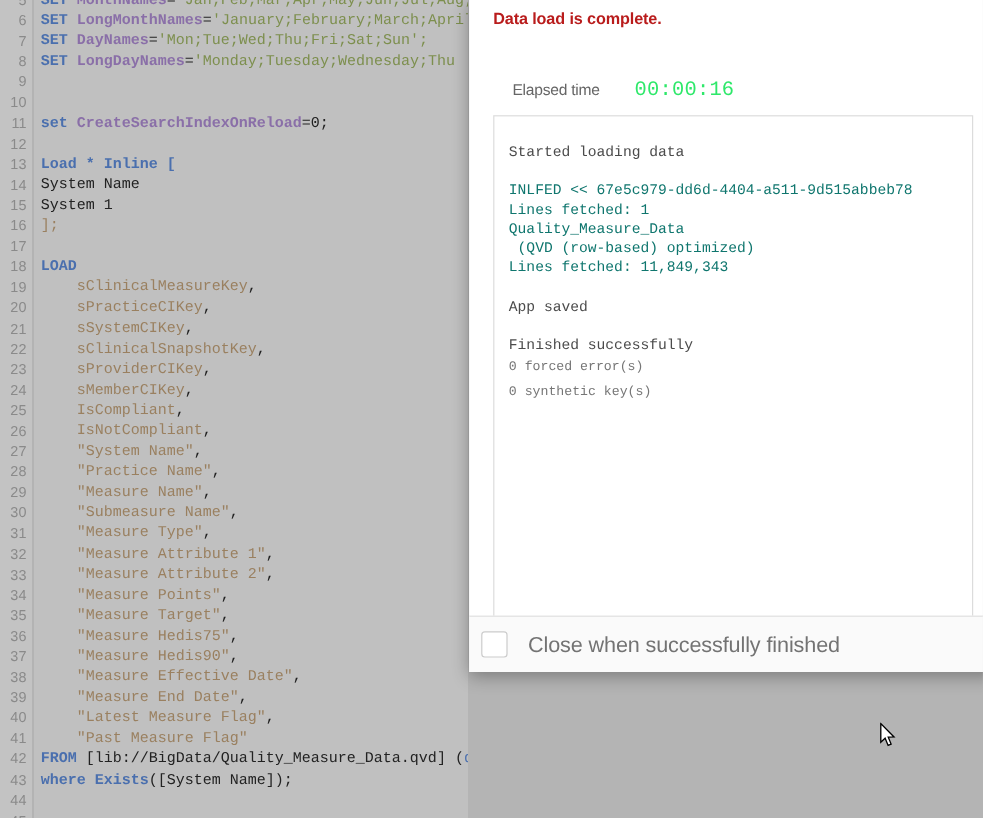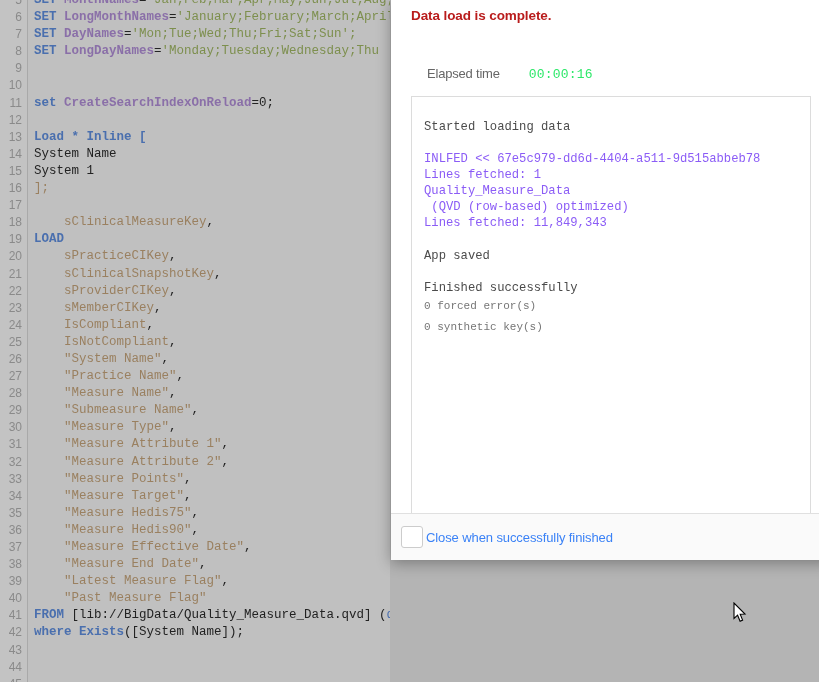--- a/index.html
+++ b/index.html
@@ -105,40 +105,40 @@
     height: 18px;
   }
   #elapsedLabel {
     font-size: 13px;
     color: #666666;
     letter-spacing: -0.2px;
     margin-left: 16px;
   }
   #elapsedValue {
     font-family: "Liberation Mono", monospace;
-    font-size: 13px;
+    font-size: 17px;
     color: #2ee86a;
     margin-left: 29px;
     letter-spacing: 0.2px;
     text-align: right;
   }
   #logBox {
     margin-top: 12px;
     border: 1px solid #dcdcdc;
     background: #fff;
     height: 509px;
     box-sizing: border-box;
     overflow: hidden;
     padding: 22px 0 0 12px;
   }
   #logBox .logline {
     font-family: "Liberation Mono", monospace;
     font-size: 12.2px;
     line-height: 16.1px;
-    color: #8b5cf6;
+    color: #0f766e;
     white-space: pre;
   }
   #logBox .logline.strong { color: #4b4b4b; }
   #logBox .logline.small  { font-size: 11px; color: #767676; line-height: 21px; }
   #logBox .spacer { height: 16px; }
 
   #dlgFooter {
     position: absolute;
     left: 0; right: 0; bottom: 0;
     height: 47px;
@@ -152,23 +152,23 @@
   #chk {
     width: 22px;
     height: 22px;
     border: 1px solid #cccccc;
     border-radius: 3px;
     background: #ffffff;
     box-sizing: border-box;
     flex: none;
   }
   #chkLabel {
-    font-size: 13px;
-    color: #3b82f6;
-    margin-left: 3px;
+    font-size: 18px;
+    color: #737373;
+    margin-left: 17px;
     letter-spacing: -0.1px;
   }
 
   
   #cursor {
     position: absolute;
     left: 733px;
     top: 602px;
     width: 14px;
     height: 21px;
@@ -229,23 +229,24 @@
       <div class="cl"><span class="kw">SET </span><span class="kw2">LongDayNames</span><span class="pl">=</span><span class="str">'Monday;Tuesday;Wednesday;Thu</span></div>
       <div class="cl">&nbsp;</div>
       <div class="cl">&nbsp;</div>
       <div class="cl"><span class="kw">set </span><span class="kw2">CreateSearchIndexOnReload</span><span class="pl">=0;</span></div>
       <div class="cl">&nbsp;</div>
       <div class="cl"><span class="kw">Load * Inline [</span></div>
       <div class="cl"><span class="pl">System Name</span></div>
       <div class="cl"><span class="pl">System 1</span></div>
       <div class="cl"><span class="fld">];</span></div>
       <div class="cl">&nbsp;</div>
+      <div class="cl"><span class="kw">LOAD</span></div>
       <div class="cl"><span class="fld">    sClinicalMeasureKey</span><span class="pl">,</span></div>
-      <div class="cl"><span class="kw">LOAD</span></div>
       <div class="cl"><span class="fld">    sPracticeCIKey</span><span class="pl">,</span></div>
+      <div class="cl"><span class="fld">    sSystemCIKey</span><span class="pl">,</span></div>
       <div class="cl"><span class="fld">    sClinicalSnapshotKey</span><span class="pl">,</span></div>
       <div class="cl"><span class="fld">    sProviderCIKey</span><span class="pl">,</span></div>
       <div class="cl"><span class="fld">    sMemberCIKey</span><span class="pl">,</span></div>
       <div class="cl"><span class="fld">    IsCompliant</span><span class="pl">,</span></div>
       <div class="cl"><span class="fld">    IsNotCompliant</span><span class="pl">,</span></div>
       <div class="cl"><span class="fld">    "System Name"</span><span class="pl">,</span></div>
       <div class="cl"><span class="fld">    "Practice Name"</span><span class="pl">,</span></div>
       <div class="cl"><span class="fld">    "Measure Name"</span><span class="pl">,</span></div>
       <div class="cl"><span class="fld">    "Submeasure Name"</span><span class="pl">,</span></div>
       <div class="cl"><span class="fld">    "Measure Type"</span><span class="pl">,</span></div>

